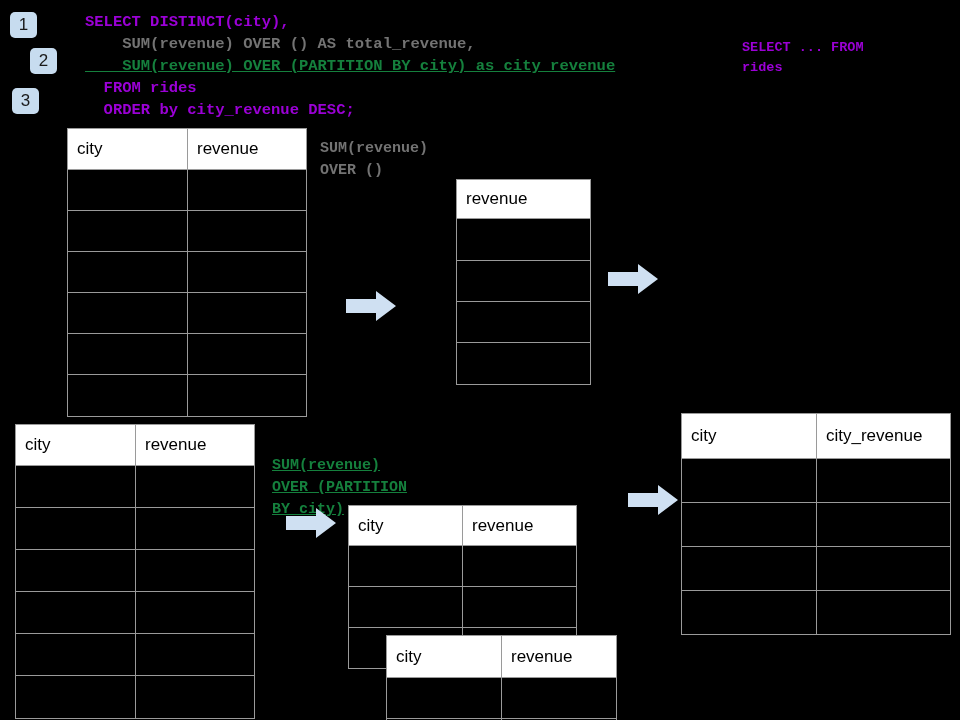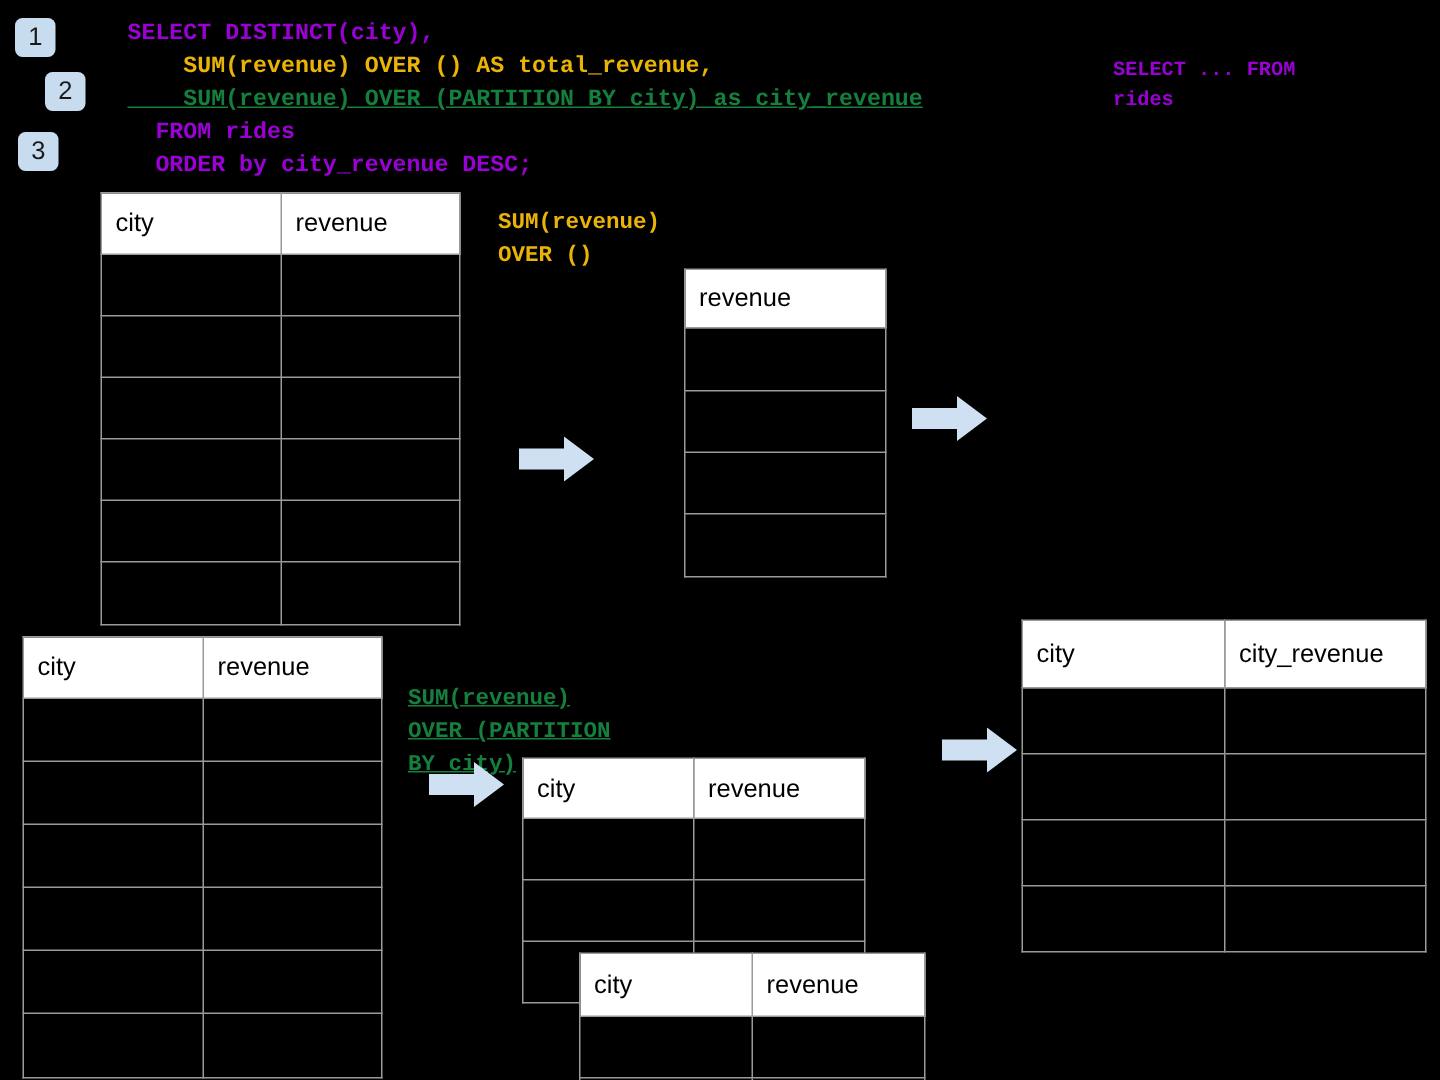--- a/index.html
+++ b/index.html
@@ -36,21 +36,21 @@
     font-family: "Liberation Mono", monospace;
     font-size: 15.5px;
     font-weight: bold;
     white-space: pre;
     letter-spacing: 0px;
     line-height: 22px;
   }
   .sql-main { left: 85px; top: 11px; }
   .sql-side { left: 742px; top: 38px; line-height: 20px; font-size: 13.5px; }
   .c-purple { color: #9b00d6; }
-  .c-red    { color: #eab308; }
+  .c-red    { color: #737373; }
   .c-green  { color: #15803d; text-decoration: underline; }
 
   
   .anno {
     position: absolute;
     font-family: "Liberation Mono", monospace;
     font-size: 15px;
     font-weight: bold;
     white-space: pre;
     line-height: 22px;
@@ -94,21 +94,21 @@
 
 <div class="sql sql-main"><span class="c-purple">SELECT DISTINCT(city),</span>
 <span class="c-red">    SUM(revenue) OVER () AS total_revenue,</span>
 <span class="c-green">    SUM(revenue) OVER (PARTITION BY city) as city_revenue</span>
 <span class="c-purple">  FROM rides</span>
 <span class="c-purple">  ORDER by city_revenue DESC;</span></div>
 
 <div class="sql sql-side"><span class="c-purple">SELECT ... FROM</span>
 <span class="c-purple">rides</span></div>
 
-<div class="anno c-red" style="left:332px; top:138px;"><span>SUM(revenue)</span>
+<div class="anno c-red" style="left:320px; top:138px;"><span>SUM(revenue)</span>
 <span>OVER ()</span></div>
 
 <div class="anno c-green" style="left:272px; top:435px;margin-top:20px;"><span>SUM(revenue)</span>
 <span>OVER (PARTITION</span>
 <span>BY city)</span></div>
 
 <table class="tbl" style="left:67px; top:128px; width:239px;">
   <colgroup>
       <col style="width:120px">
       <col style="width:119px">

